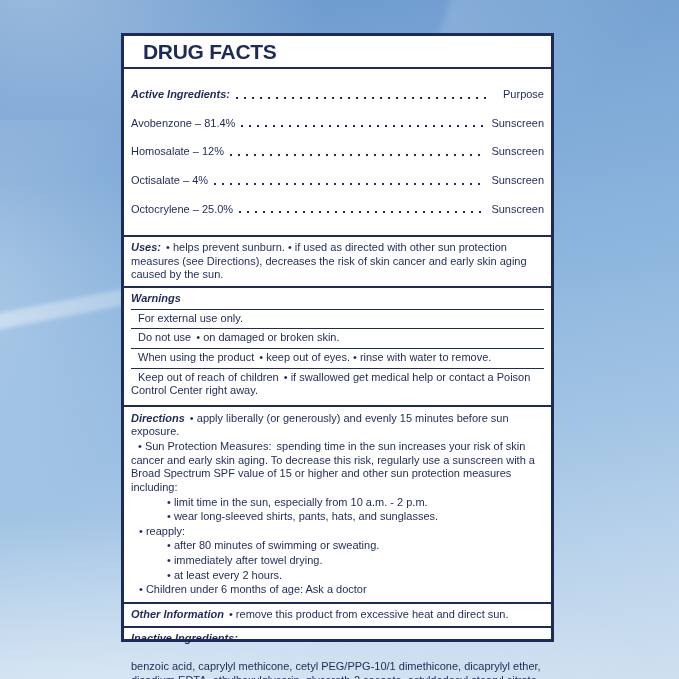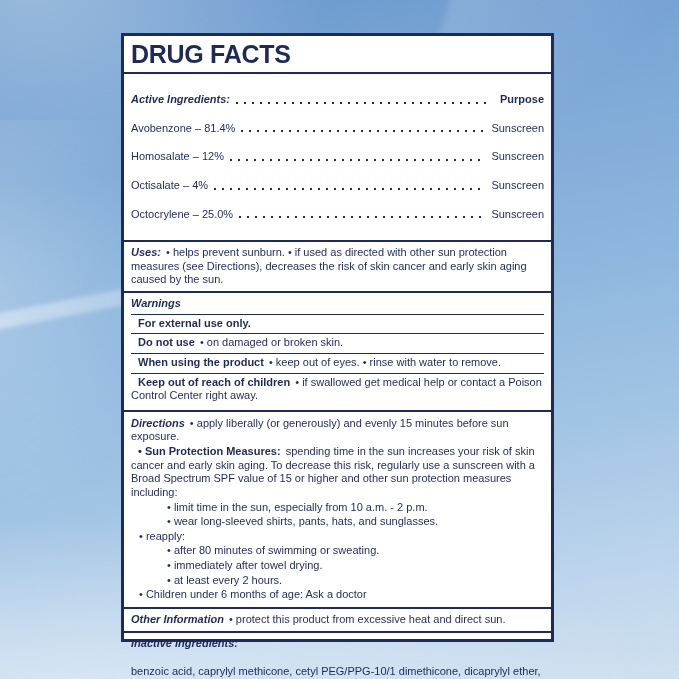--- a/index.html
+++ b/index.html
@@ -29,29 +29,29 @@
     border: 3px solid #1e2a58;
     color: #1e2a58;
     font-size: 11px;
     line-height: 1.24;
     display: flex; flex-direction: column;
   }
   .sec { padding: 4px 7px; border-bottom: 2px solid #1e2a58; }
   .sec:last-child { border-bottom: none; }
 
   .title-sec { padding: 3px 7px 2px; border-bottom: 2px solid #1e2a58; }
-  .panel-title { font-size: 25px; font-weight: bold; letter-spacing: -0.3px; }
+  .panel-title { font-size: 21px; font-weight: bold; letter-spacing: -0.3px; margin-left: 12px; }
 
   
   .ai-row { display: flex; align-items: flex-end; margin: 15px 0; }
   .ai-name { white-space: nowrap; }
   .ai-leader { flex: 1; height: 2px; margin: 0 6px 3px;
     background-image: repeating-linear-gradient(to right, #1e2a58 0 2px, transparent 2px 8px); }
   .ai-purpose { white-space: nowrap; }
-  .bold { font-weight: bold; padding-left: 7px; }
+  .bold { font-weight: normal; padding-left: 7px; }
   .bi { font-weight: bold; font-style: italic; }
 
   
   .warn-sec { padding: 2px 7px 4px; }
   .warn-row { padding: 2px 0 3px; border-bottom: 1px solid #1e2a58; }
   .warn-row.last { border-bottom: none; }
   .lead-gap { margin-right: 2px; }
 
   
   .dir-line { margin: 1px 0; }
@@ -141,21 +141,21 @@
     <div class="dir-line ind-2">• wear long-sleeved shirts, pants, hats, and sunglasses.</div>
     <div class="dir-line ind-1">• reapply:</div>
     <div class="dir-line ind-2">• after 80 minutes of swimming or sweating.</div>
     <div class="dir-line ind-2">• immediately after towel drying.</div>
     <div class="dir-line ind-2">• at least every 2 hours.</div>
     <div class="dir-line ind-1">• Children under 6 months of age: Ask  a doctor</div>
   </div>
 
   <div class="sec">
     <p><span class="bi lead-gap">Other Information</span>
-    <span>• protect this product from excessive heat and direct sun.</span></p>
+    <span>• remove this product from excessive heat and direct sun.</span></p>
   </div>
 
   <div class="sec inactive-sec grow">
     <div class="bi">Inactive Ingredients:</div>
     <p>benzoic acid, caprylyl methicone, cetyl PEG/PPG-10/1 dimethicone, dicaprylyl ether, disodium EDTA, ethylhexylglycerin, glycereth-2 cocoate, octyldodecyl stearyl citrate crosspolymer, phenoxyethanol, propylene glycol, sodium chloride, water.</p>
   </div>
 
   <div class="sec questions-sec">
     <span class="bi lead-gap">Questions?</span>
     <span>Call: 1-877-684-5774</span>

